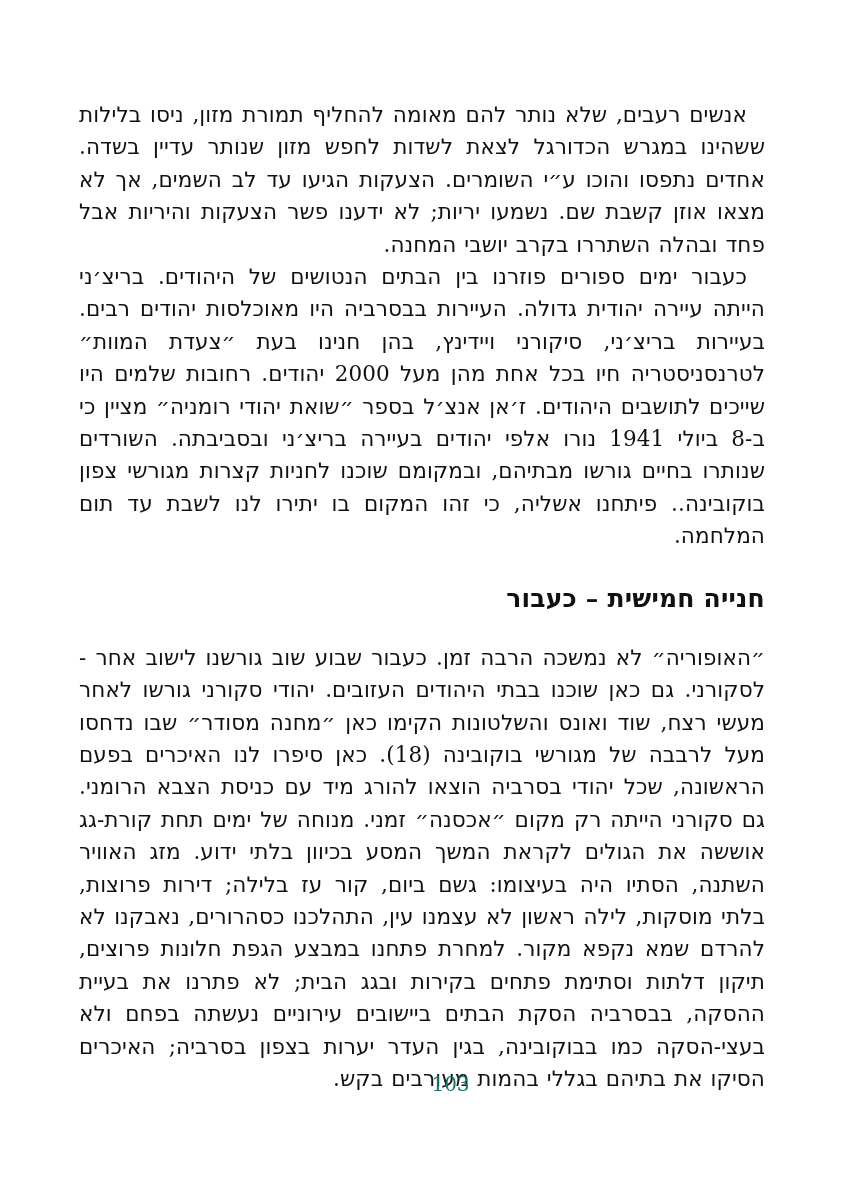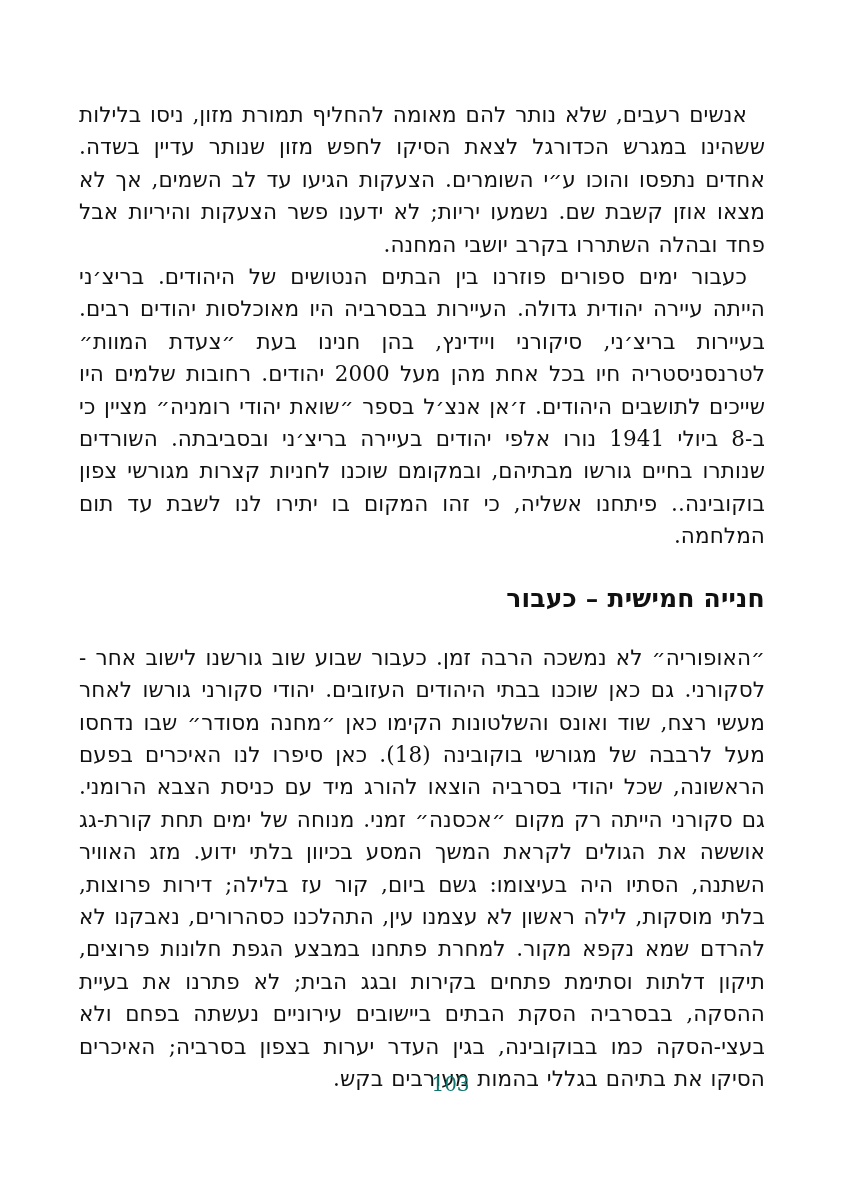--- a/index.html
+++ b/index.html
@@ -52,19 +52,19 @@
     direction: ltr;
     color: #0f766e;
     padding-left: 28px;
   }
 </style>
 </head>
 <body>
 
 <div class="page">
   <div class="text-block">
-    <p class="body-par indented">אנשים רעבים, שלא נותר להם מאומה להחליף תמורת מזון, ניסו בלילות ששהינו במגרש הכדורגל לצאת הסיקו לחפש מזון שנותר עדיין בשדה. אחדים נתפסו והוכו ע״י השומרים. הצעקות הגיעו עד לב השמים, אך לא מצאו אוזן קשבת שם. נשמעו יריות; לא ידענו פשר הצעקות והיריות אבל פחד ובהלה השתררו בקרב יושבי המחנה.</p>
+    <p class="body-par indented">אנשים רעבים, שלא נותר להם מאומה להחליף תמורת מזון, ניסו בלילות ששהינו במגרש הכדורגל לצאת לשדות לחפש מזון שנותר עדיין בשדה. אחדים נתפסו והוכו ע״י השומרים. הצעקות הגיעו עד לב השמים, אך לא מצאו אוזן קשבת שם. נשמעו יריות; לא ידענו פשר הצעקות והיריות אבל פחד ובהלה השתררו בקרב יושבי המחנה.</p>
     <p class="body-par indented">כעבור ימים ספורים פוזרנו בין הבתים הנטושים של היהודים. בריצ׳ני הייתה עיירה יהודית גדולה. העיירות בבסרביה היו מאוכלסות יהודים רבים. בעיירות בריצ׳ני, סיקורני ויידינץ, בהן חנינו בעת ״צעדת המוות״ לטרנסניסטריה חיו בכל אחת מהן מעל 2000 יהודים. רחובות שלמים היו שייכים לתושבים היהודים. ז׳אן אנצ׳ל בספר ״שואת יהודי רומניה״ מציין כי ב-8 ביולי 1941 נורו אלפי יהודים בעיירה בריצ׳ני ובסביבתה. השורדים שנותרו בחיים גורשו מבתיהם, ובמקומם שוכנו לחניות קצרות מגורשי צפון בוקובינה.. פיתחנו אשליה, כי זהו המקום בו יתירו לנו לשבת עד תום המלחמה.</p>
     <h2 class="section-heading">חנייה חמישית – כעבור</h2>
     <p class="body-par">״האופוריה״ לא נמשכה הרבה זמן. כעבור שבוע שוב גורשנו לישוב אחר - לסקורני. גם כאן שוכנו בבתי היהודים העזובים. יהודי סקורני גורשו לאחר מעשי רצח, שוד ואונס והשלטונות הקימו כאן ״מחנה מסודר״ שבו נדחסו מעל לרבבה של מגורשי בוקובינה (18). כאן סיפרו לנו האיכרים בפעם הראשונה, שכל יהודי בסרביה הוצאו להורג מיד עם כניסת הצבא הרומני. גם סקורני הייתה רק מקום ״אכסנה״ זמני. מנוחה של ימים תחת קורת-גג אוששה את הגולים לקראת המשך המסע בכיוון בלתי ידוע. מזג האוויר השתנה, הסתיו היה בעיצומו: גשם ביום, קור עז בלילה; דירות פרוצות, בלתי מוסקות, לילה ראשון לא עצמנו עין, התהלכנו כסהרורים, נאבקנו לא להרדם שמא נקפא מקור. למחרת פתחנו במבצע הגפת חלונות פרוצים, תיקון דלתות וסתימת פתחים בקירות ובגג הבית; לא פתרנו את בעיית ההסקה, בבסרביה הסקת הבתים ביישובים עירוניים נעשתה בפחם ולא בעצי-הסקה כמו בבוקובינה, בגין העדר יערות בצפון בסרביה; האיכרים הסיקו את בתיהם בגללי בהמות מעורבים בקש.</p>
   </div>
   <div class="page-number">103</div>
 </div>
 
 </body></html>

